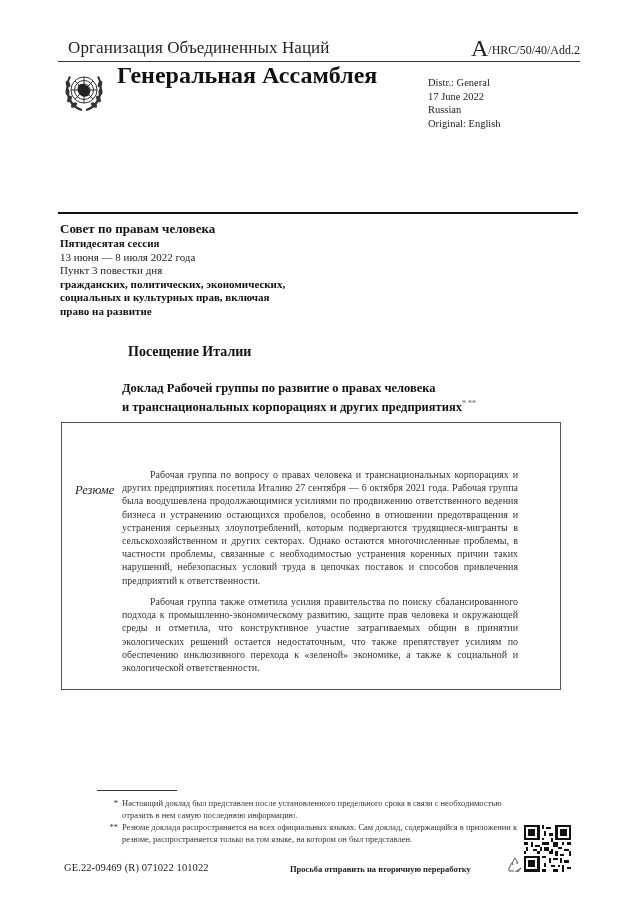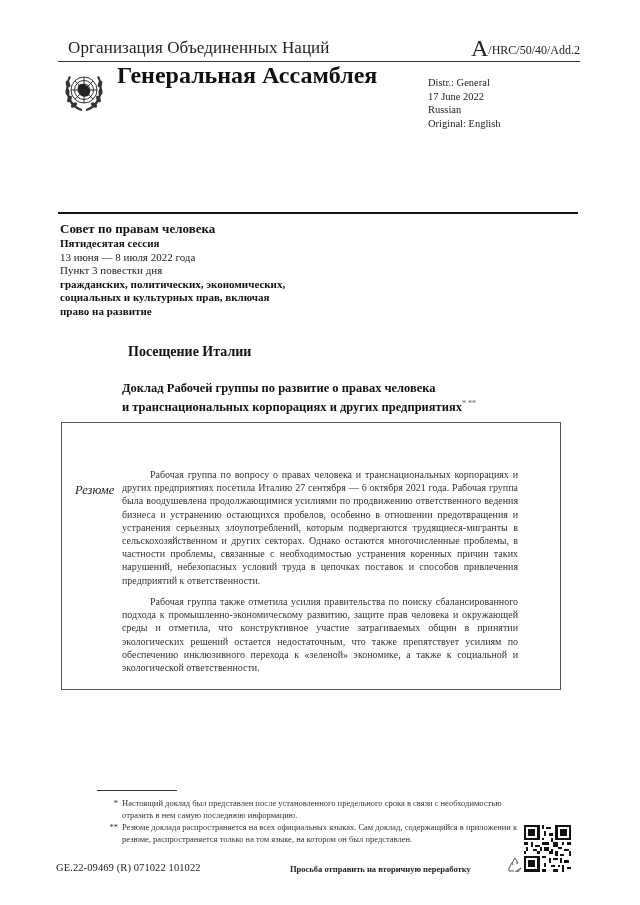--- a/index.html
+++ b/index.html
@@ -141,21 +141,21 @@
     .footnote .mark {
       position: absolute;
       left: -18px;
       width: 14px;
       text-align: right;
     }
     .fn-1 { top: 797px; }
     .fn-2 { top: 821px; }
 
     .doc-code {
-      left: 56px; top: 862px;
+      left: 64px; top: 862px;
       font-size: 10.5px;
       color: #222;
       letter-spacing: 0.1px;
     }
     .recycle-text {
       left: 290px; top: 864px;
       font-size: 8.5px;
       color: #222;
       font-weight: bold;
     }

